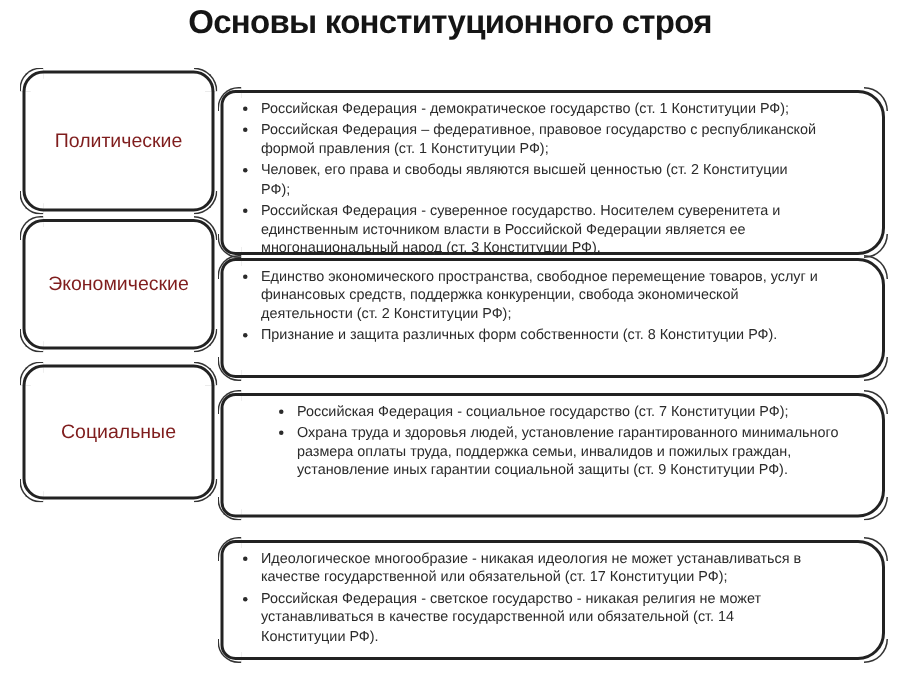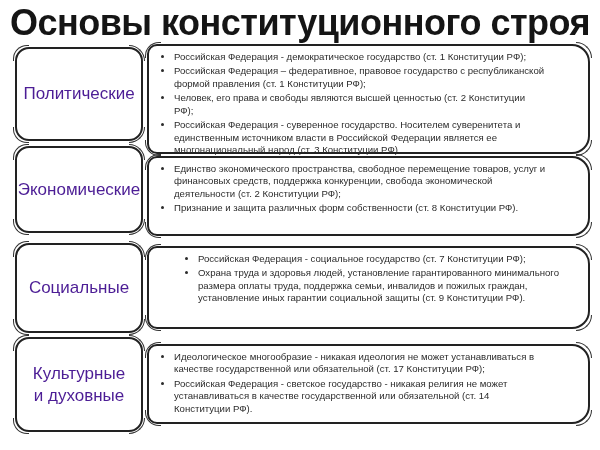--- a/index.html
+++ b/index.html
@@ -7,45 +7,46 @@
     position:relative;
     width:600px;height:450px;
     background:#ffffff;
     font-family:"Liberation Sans", sans-serif;
     overflow:hidden;
   }
   
   .title{
     position:absolute;top:2px;left:0;width:100%;
     margin:0;text-align:center;
-    font-size:36px;font-weight:700;color:#151515;
+    font-size:22px;font-weight:700;color:#151515;
     letter-spacing:-0.5px;
   }
   
   .cat-box{
     position:absolute;left:15px;width:128px;
     box-sizing:border-box;
     border:2.5px solid #222;border-radius:14px;
     background:#fff;
     display:flex;align-items:center;justify-content:center;
     text-align:center;
-    font-size:17px;color:#4c1d95;line-height:1.25;
+    font-size:13px;color:#7f1d1d;line-height:1.25;
     padding:0 22px;
   }
   .cat-1{top:47px;height:94px;}
   .cat-2{top:146px;height:87px;}
   .cat-3{top:243px;height:90px;}
   .cat-4{top:337px;height:95px;}
   
   .detail-box{
     position:absolute;left:147px;width:443px;
     box-sizing:border-box;
     border:2.5px solid #222;border-radius:10px 18px 18px 10px;
     background:#fff;
     padding:4px 10px 2px 8px;
+    margin-top:16px;
   }
   .det-1{top:44px;height:110px;}
   .det-2{top:156px;height:80px;}
   .det-3{top:246px;height:83px;padding-left:32px;}
   .det-4{top:344px;height:80px;}
   .bullets{
     margin:1px 0 0 0;
     padding-left:17px;
     width:372px;
     list-style:disc outside;
@@ -106,23 +107,20 @@
   <div class="cat-box cat-3 sketch">
     <span class="hook">Социальные</span>
   </div>
   <div class="detail-box det-3 sketch">
     <ul class="bullets hook">
         <li>Российская Федерация - социальное государство (ст. 7 Конституции РФ);</li>
         <li>Охрана труда и здоровья людей, установление гарантированного минимального размера оплаты труда, поддержка семьи, инвалидов и пожилых граждан, установление иных гарантии социальной защиты (ст. 9 Конституции РФ).</li>
       </ul>
   </div>
 
-  <div class="cat-box cat-4 sketch">
-    <span class="hook">Культурные и духовные</span>
-  </div>
   <div class="detail-box det-4 sketch">
     <ul class="bullets hook">
         <li>Идеологическое многообразие - никакая идеология не может устанавливаться в качестве государственной или обязательной (ст. 17 Конституции РФ);</li>
         <li>Российская Федерация - светское государство - никакая религия не может устанавливаться в качестве государственной или обязательной (ст. 14 Конституции РФ).</li>
       </ul>
   </div>
 
 </div>
 
 </body></html>

